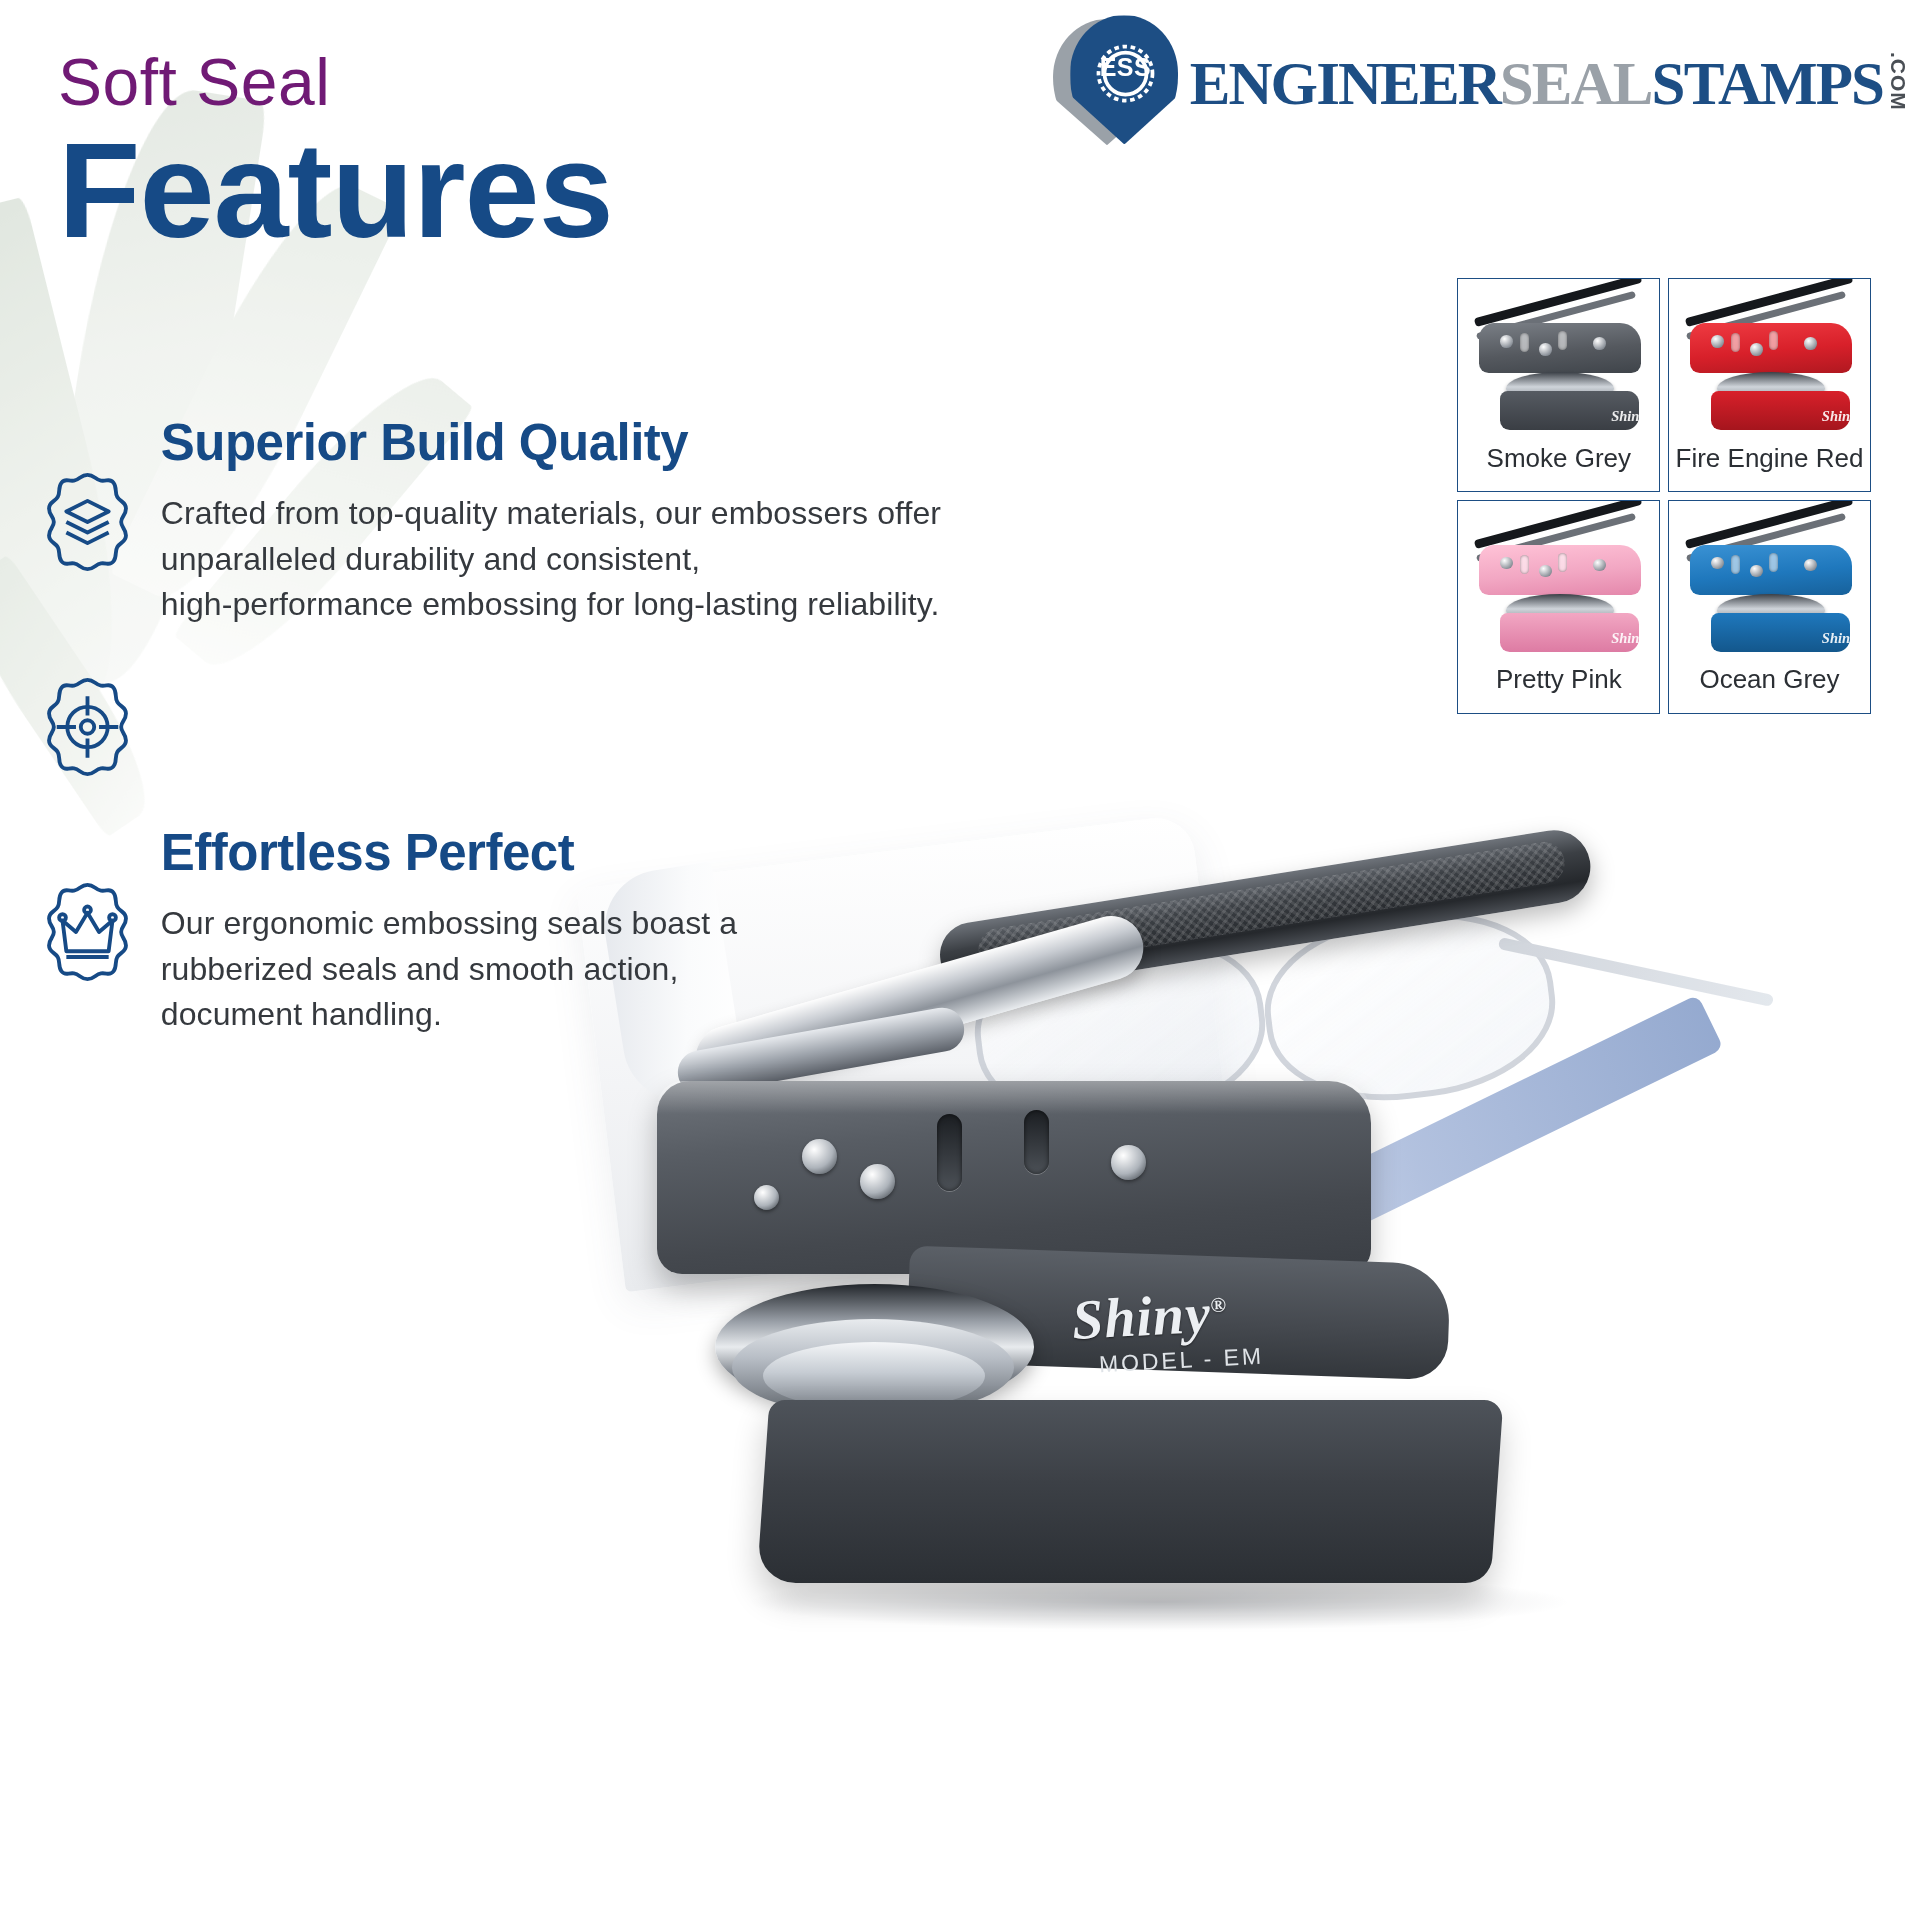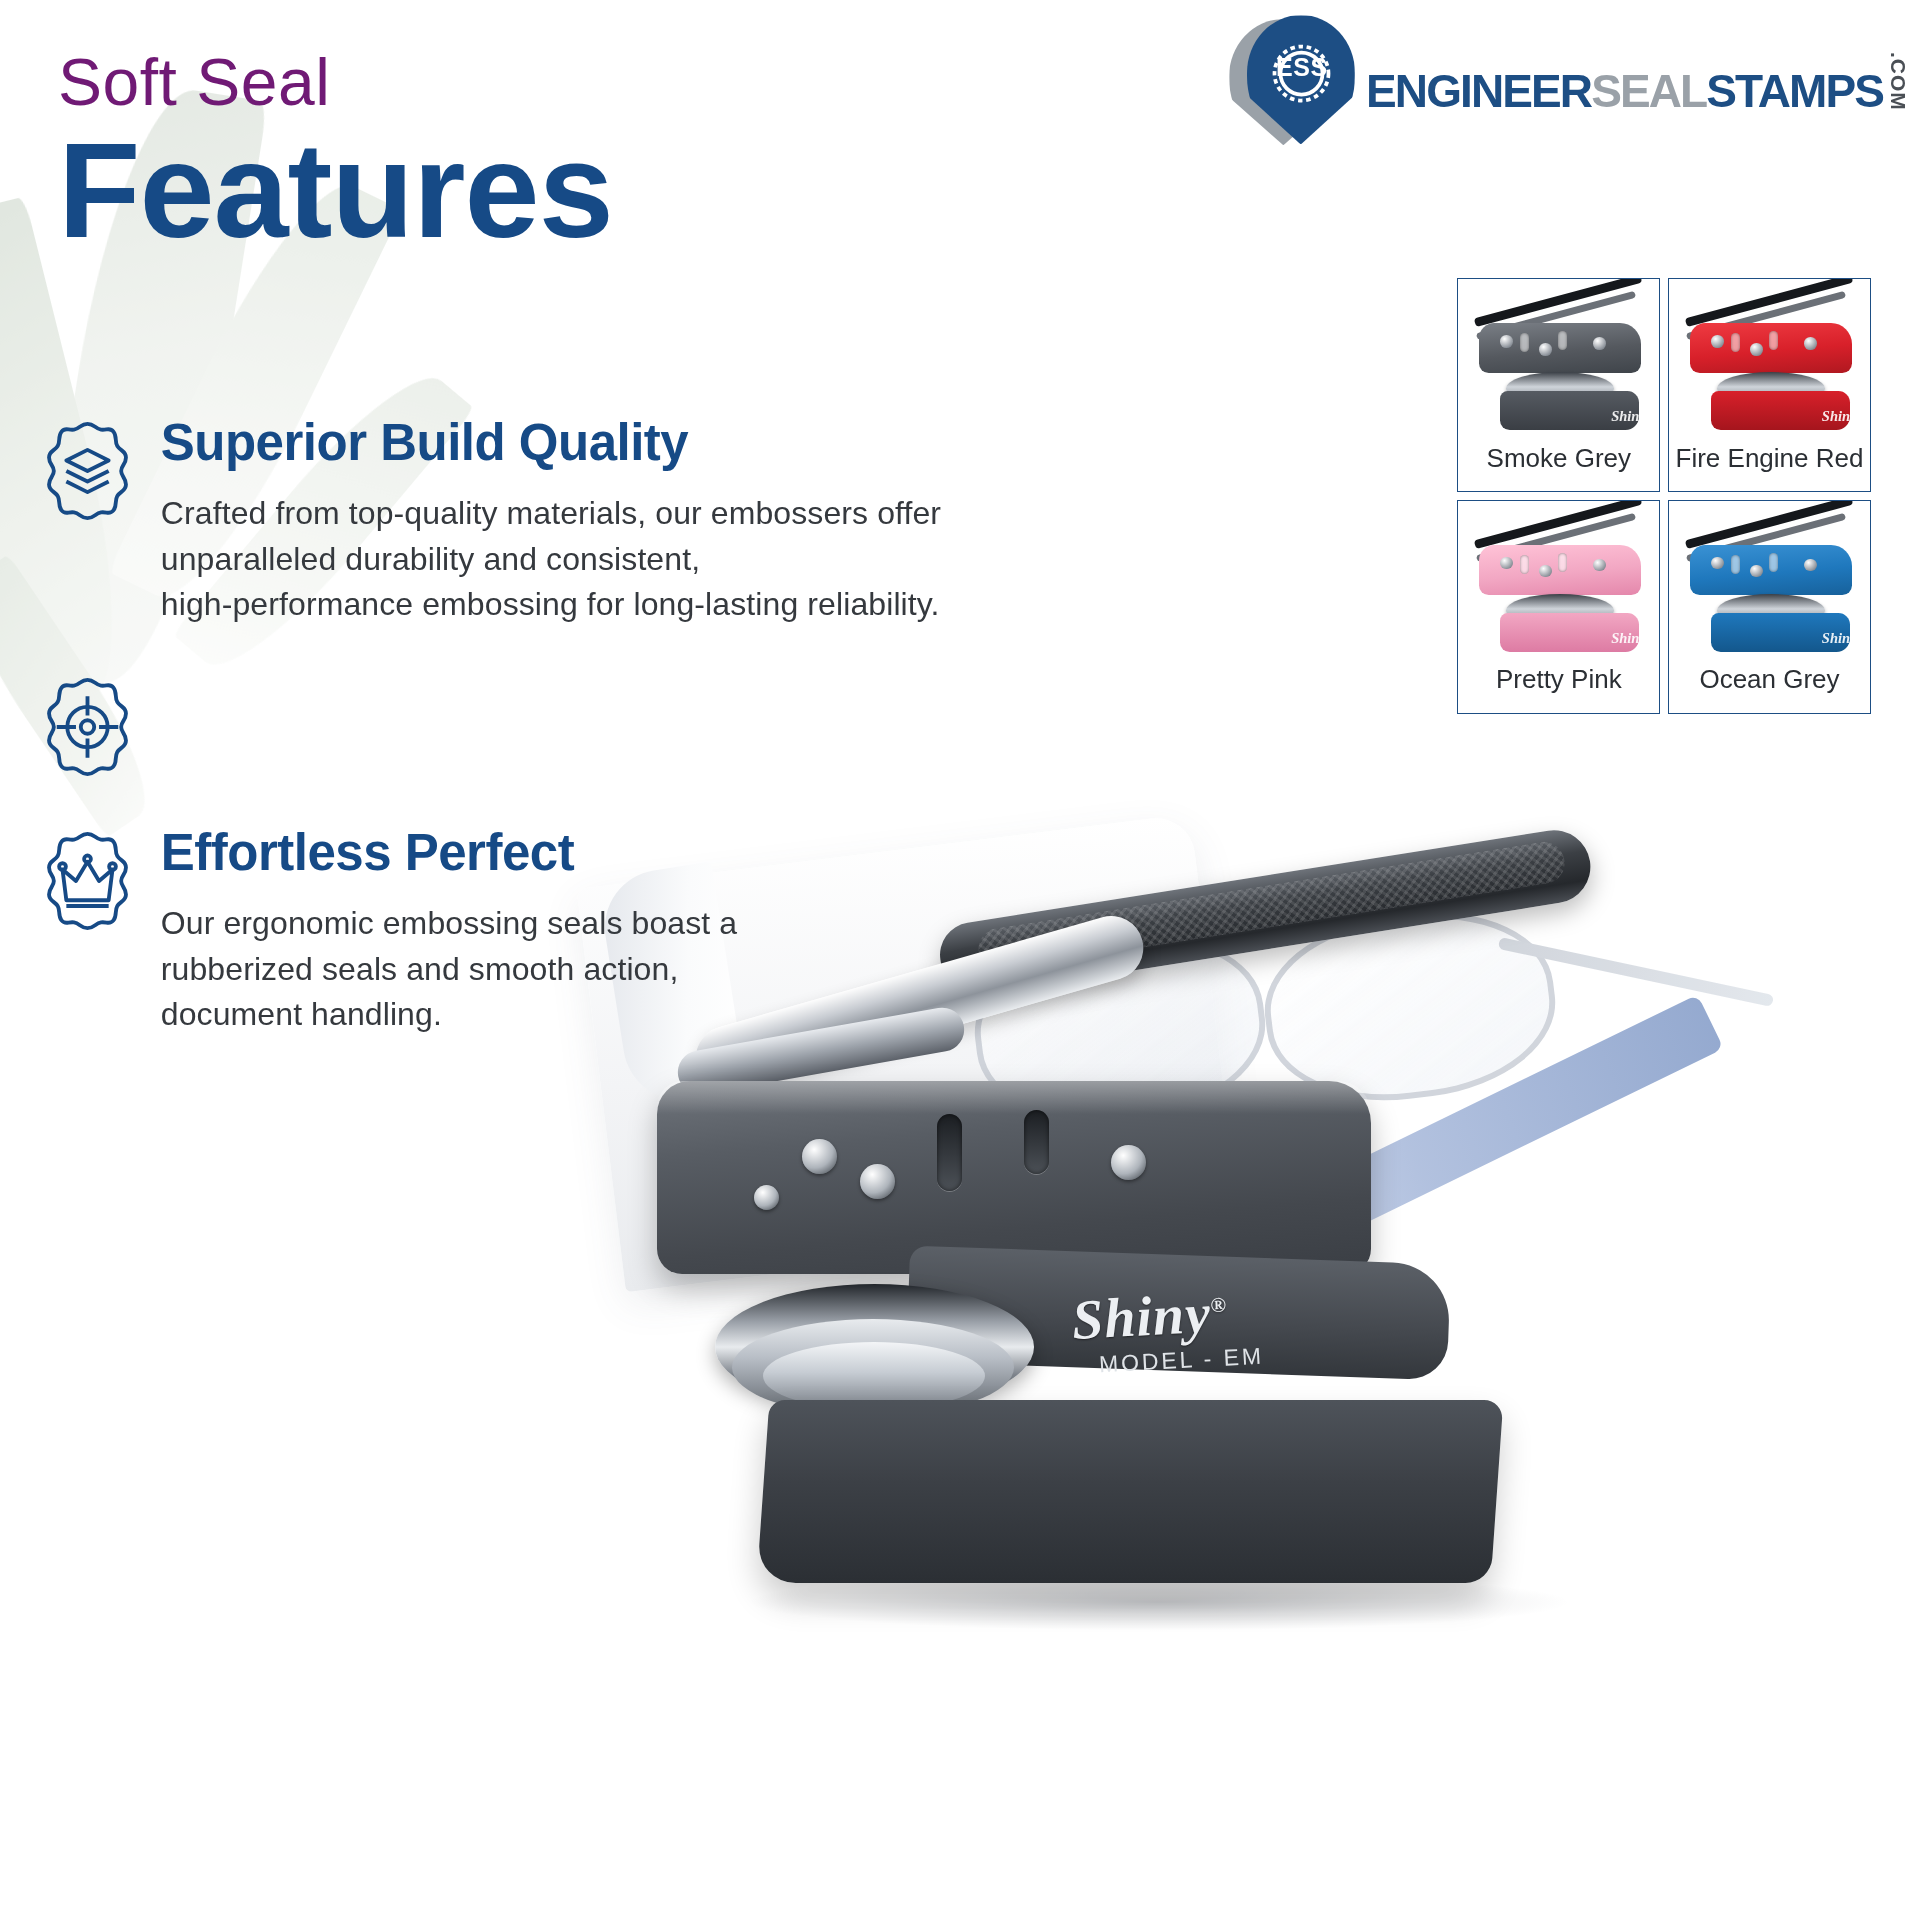--- a/index.html
+++ b/index.html
@@ -102,35 +102,35 @@
     display:flex; align-items:center; justify-content:center;
   }
   .gear-wrap { position:absolute; left:35px; top:21px; width:75px; height:75px; }
   .ess-text {
     position:absolute; left:35px; top:15px; width:75px; height:75px;
     display:flex; align-items:center; justify-content:center;
     color:#ffffff; font-size:25px; font-weight:700; letter-spacing:0.5px;
   }
   .logo-words { display:flex; align-items:flex-end; margin-left:5.8px; }
   .lw {
-    font-size:46px; font-weight:700; letter-spacing:-1.9px;
-    font-family:Liberation Sans, sans-serif;
+    font-size:61px; font-weight:700; letter-spacing:-1.9px;
+    font-family:Liberation Serif, serif;
     line-height:.92;
   }
   .lw-blue { color:#1d4e84; }
   .lw-grey { color:#9aa1a8; }
   .lw-dot {
     font-size:21px; font-weight:700; color:#4a4f55;
     writing-mode:vertical-rl; letter-spacing:1px;
     margin-left:2.9px; margin-bottom:1.9px;
   }
 
   
   .feature-list { position:absolute; left:39px; top:415px; width:975px; z-index:5; }
-  .feature { display:flex; align-items:flex-start; margin-bottom:44px; }
+  .feature { display:flex; align-items:center; margin-bottom:44px; }
   .f-icon { width:116px; flex:0 0 116px; padding-top:5.8px; }
   .f-body { flex:1; padding-left:5.8px; }
   .f-title {
     font-size:51px; font-weight:700; color:#164a86; letter-spacing:-0.5px;
     line-height:1.08; margin-bottom:21px;
   }
   .f-text {
     font-size:32px; font-weight:400; color:#35393e; line-height:1.42;
     letter-spacing:0.1px;
   }

